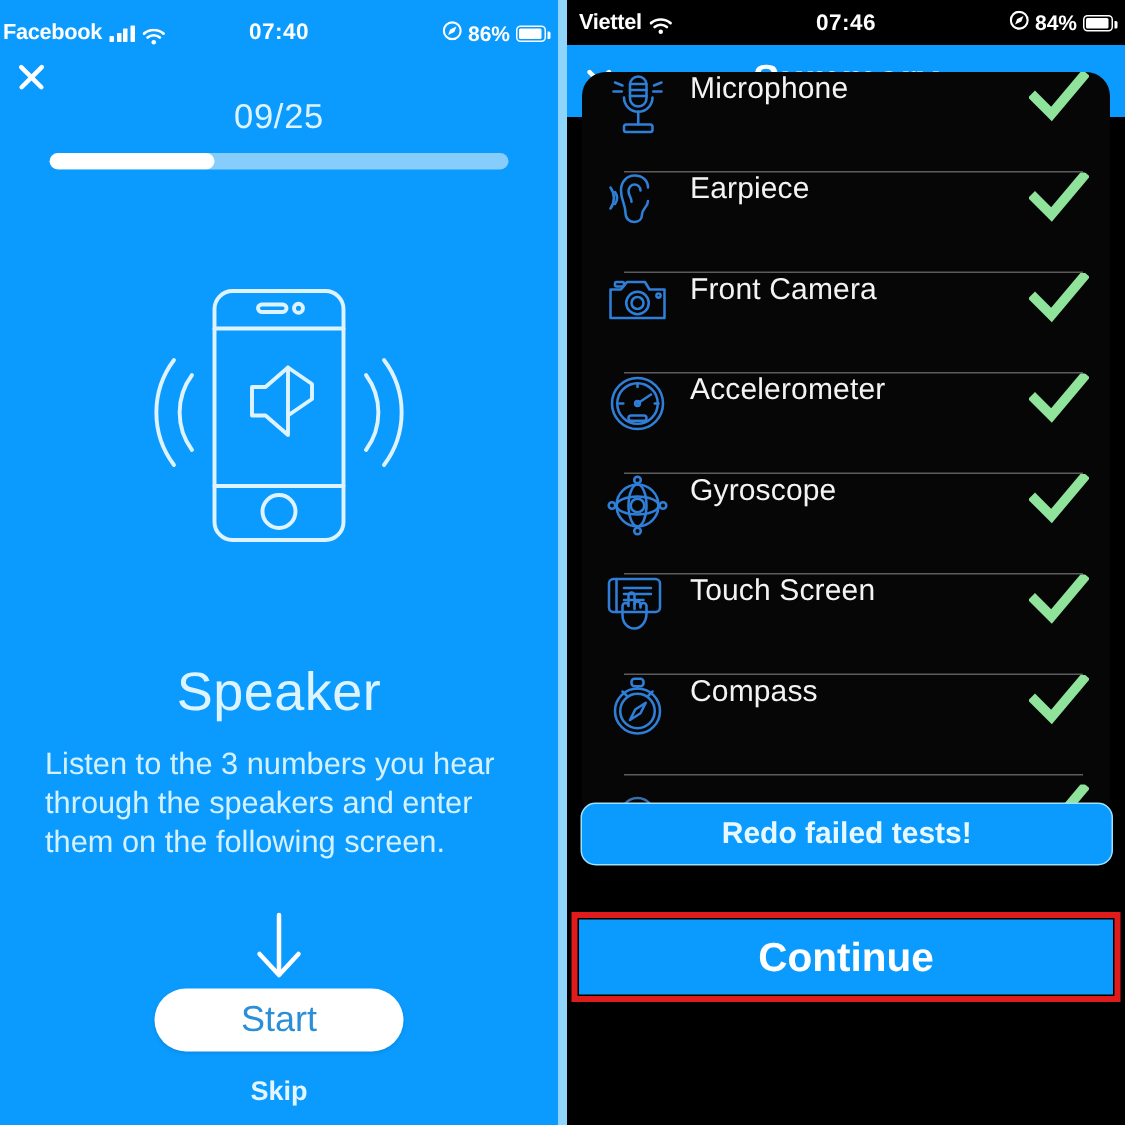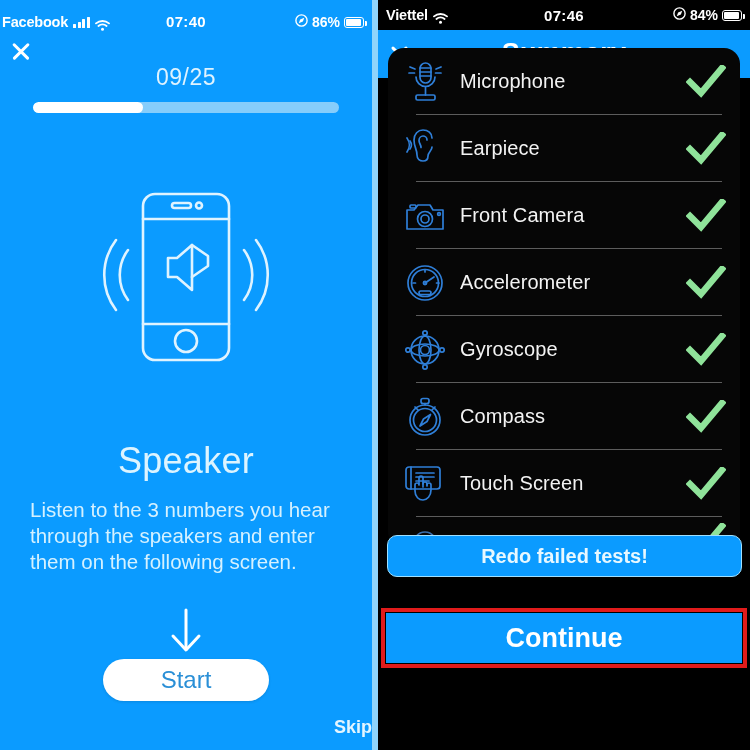--- a/index.html
+++ b/index.html
@@ -75,21 +75,21 @@
     text-align:left; color:#d5f1ff; font-size:20.5px; line-height:26px;
   }
   .arrow-down { position:absolute; top:608px; left:0; right:0; display:flex; justify-content:center; }
   .start-btn {
     position:absolute; top:659px; left:103px; width:166px; height:42px;
     background:#fff; border-radius:22px; border:none;
     color:#2a8fd6; font-size:24px; font-family:"Liberation Sans", sans-serif;
     cursor:pointer; box-shadow:0 1px 3px rgba(0,0,0,.12);
   }
   .skip-btn {
-    position:absolute; top:717px; left:0; right:0; text-align:right;
+    position:absolute; top:717px; left:0; right:0; text-align:center;
     color:#e4f5ff; font-size:18px; font-weight:bold; cursor:pointer;
   }
 
   .divider { width:6px; height:750px; background:#8fd4fb; }
 
   
   .panel-right {
     position:relative;
     width:372px; height:750px;
     background:#000;
@@ -117,21 +117,21 @@
     width:21px; height:2.6px; background:#fff; border-radius:2px;
   }
   .close-x2:before { transform:rotate(45deg); }
   .close-x2:after  { transform:rotate(-45deg); }
 
   .list-card {
     position:absolute; left:10px; top:48px; width:352px; height:500px;
     background:#060606; border-radius:16px; overflow:hidden;
   }
   .row {
-    position:relative; display:flex; align-items:center;
+    position:relative; display:flex; 
     height:67px; padding:0 14px 0 10px;
   }
   .row .ico { width:54px; display:flex; justify-content:center; flex:0 0 54px; }
   .row .lbl { flex:1; color:#f3f3f3; font-size:20px; padding-left:8px; letter-spacing:0.1px; }
   .row .chk { flex:0 0 50px; display:flex; justify-content:flex-end; }
   .row .sep {
     position:absolute; left:28px; right:18px; bottom:0; height:1px;
     background:#5c5c5c;
   }
   .row.partial { height:30px; overflow:hidden; align-items:flex-start; }
@@ -389,43 +389,20 @@
         <span class="chk">
           <svg width="40" height="34" viewBox="0 0 40 34">
               <path d="M4 17l11 11L36 3" stroke="#8fe39a" stroke-width="6.5" fill="none" stroke-linecap="square" stroke-linejoin="miter"></path>
             </svg>
         </span>
         <span class="sep"></span>
       </div>
 
       <div class="row">
         <span class="ico">
-          <svg width="38" height="42" viewBox="0 0 38 42">
-              <g stroke="#2f7fd8" stroke-width="1.7" fill="none" stroke-linecap="round" stroke-linejoin="round">
-                <circle cx="19" cy="24" r="15"></circle>
-                <circle cx="19" cy="24" r="11.5"></circle>
-                <path d="M24.5 18.5 21 25.5l-7 4.5 3.5-7z"></path>
-                <rect x="15" y="2.5" width="8" height="5" rx="2"></rect>
-                <line x1="19" y1="7.5" x2="19" y2="9"></line>
-                <line x1="9" y1="11" x2="12" y2="14"></line>
-                <line x1="29" y1="11" x2="26" y2="14"></line>
-              </g>
-            </svg>
-        </span>
-        <span class="lbl">Compass</span>
-        <span class="chk">
-          <svg width="40" height="34" viewBox="0 0 40 34">
-              <path d="M4 17l11 11L36 3" stroke="#8fe39a" stroke-width="6.5" fill="none" stroke-linecap="square" stroke-linejoin="miter"></path>
-            </svg>
-        </span>
-        <span class="sep"></span>
-      </div>
-
-      <div class="row">
-        <span class="ico">
           <svg width="44" height="40" viewBox="0 0 44 40">
               <g stroke="#2f7fd8" stroke-width="1.7" fill="none" stroke-linecap="round" stroke-linejoin="round">
                 <rect x="3" y="3" width="34" height="22" rx="3"></rect>
                 <line x1="8" y1="3" x2="8" y2="25"></line>
                 <line x1="13" y1="9" x2="31" y2="9"></line>
                 <line x1="13" y1="13" x2="31" y2="13"></line>
                 <line x1="13" y1="17" x2="26" y2="17"></line>
                 <path d="M16 20v-6a2 2 0 0 1 4 0v9"></path>
                 <path d="M20 20a2 2 0 0 1 4 0v2"></path>
                 <path d="M24 21a2 2 0 0 1 4 0v5c0 6-4 10-8 10s-8-3-8-9v-6a2 2 0 0 1 4 0"></path>
@@ -434,20 +411,43 @@
         </span>
         <span class="lbl">Touch Screen</span>
         <span class="chk">
           <svg width="40" height="34" viewBox="0 0 40 34">
               <path d="M4 17l11 11L36 3" stroke="#8fe39a" stroke-width="6.5" fill="none" stroke-linecap="square" stroke-linejoin="miter"></path>
             </svg>
         </span>
         <span class="sep"></span>
       </div>
 
+      <div class="row">
+        <span class="ico">
+          <svg width="38" height="42" viewBox="0 0 38 42">
+              <g stroke="#2f7fd8" stroke-width="1.7" fill="none" stroke-linecap="round" stroke-linejoin="round">
+                <circle cx="19" cy="24" r="15"></circle>
+                <circle cx="19" cy="24" r="11.5"></circle>
+                <path d="M24.5 18.5 21 25.5l-7 4.5 3.5-7z"></path>
+                <rect x="15" y="2.5" width="8" height="5" rx="2"></rect>
+                <line x1="19" y1="7.5" x2="19" y2="9"></line>
+                <line x1="9" y1="11" x2="12" y2="14"></line>
+                <line x1="29" y1="11" x2="26" y2="14"></line>
+              </g>
+            </svg>
+        </span>
+        <span class="lbl">Compass</span>
+        <span class="chk">
+          <svg width="40" height="34" viewBox="0 0 40 34">
+              <path d="M4 17l11 11L36 3" stroke="#8fe39a" stroke-width="6.5" fill="none" stroke-linecap="square" stroke-linejoin="miter"></path>
+            </svg>
+        </span>
+        <span class="sep"></span>
+      </div>
+
       <div class="row partial">
         <span class="ico">
           <svg width="40" height="30" viewBox="0 0 40 30">
               <g stroke="#3a6fae" stroke-width="1.7" fill="none" stroke-linecap="round">
                 <path d="M8 26c0-9 5-15 12-15s12 6 12 15"></path>
                 <circle cx="20" cy="26" r="4"></circle>
               </g>
             </svg>
         </span>
         <span class="lbl"></span>

